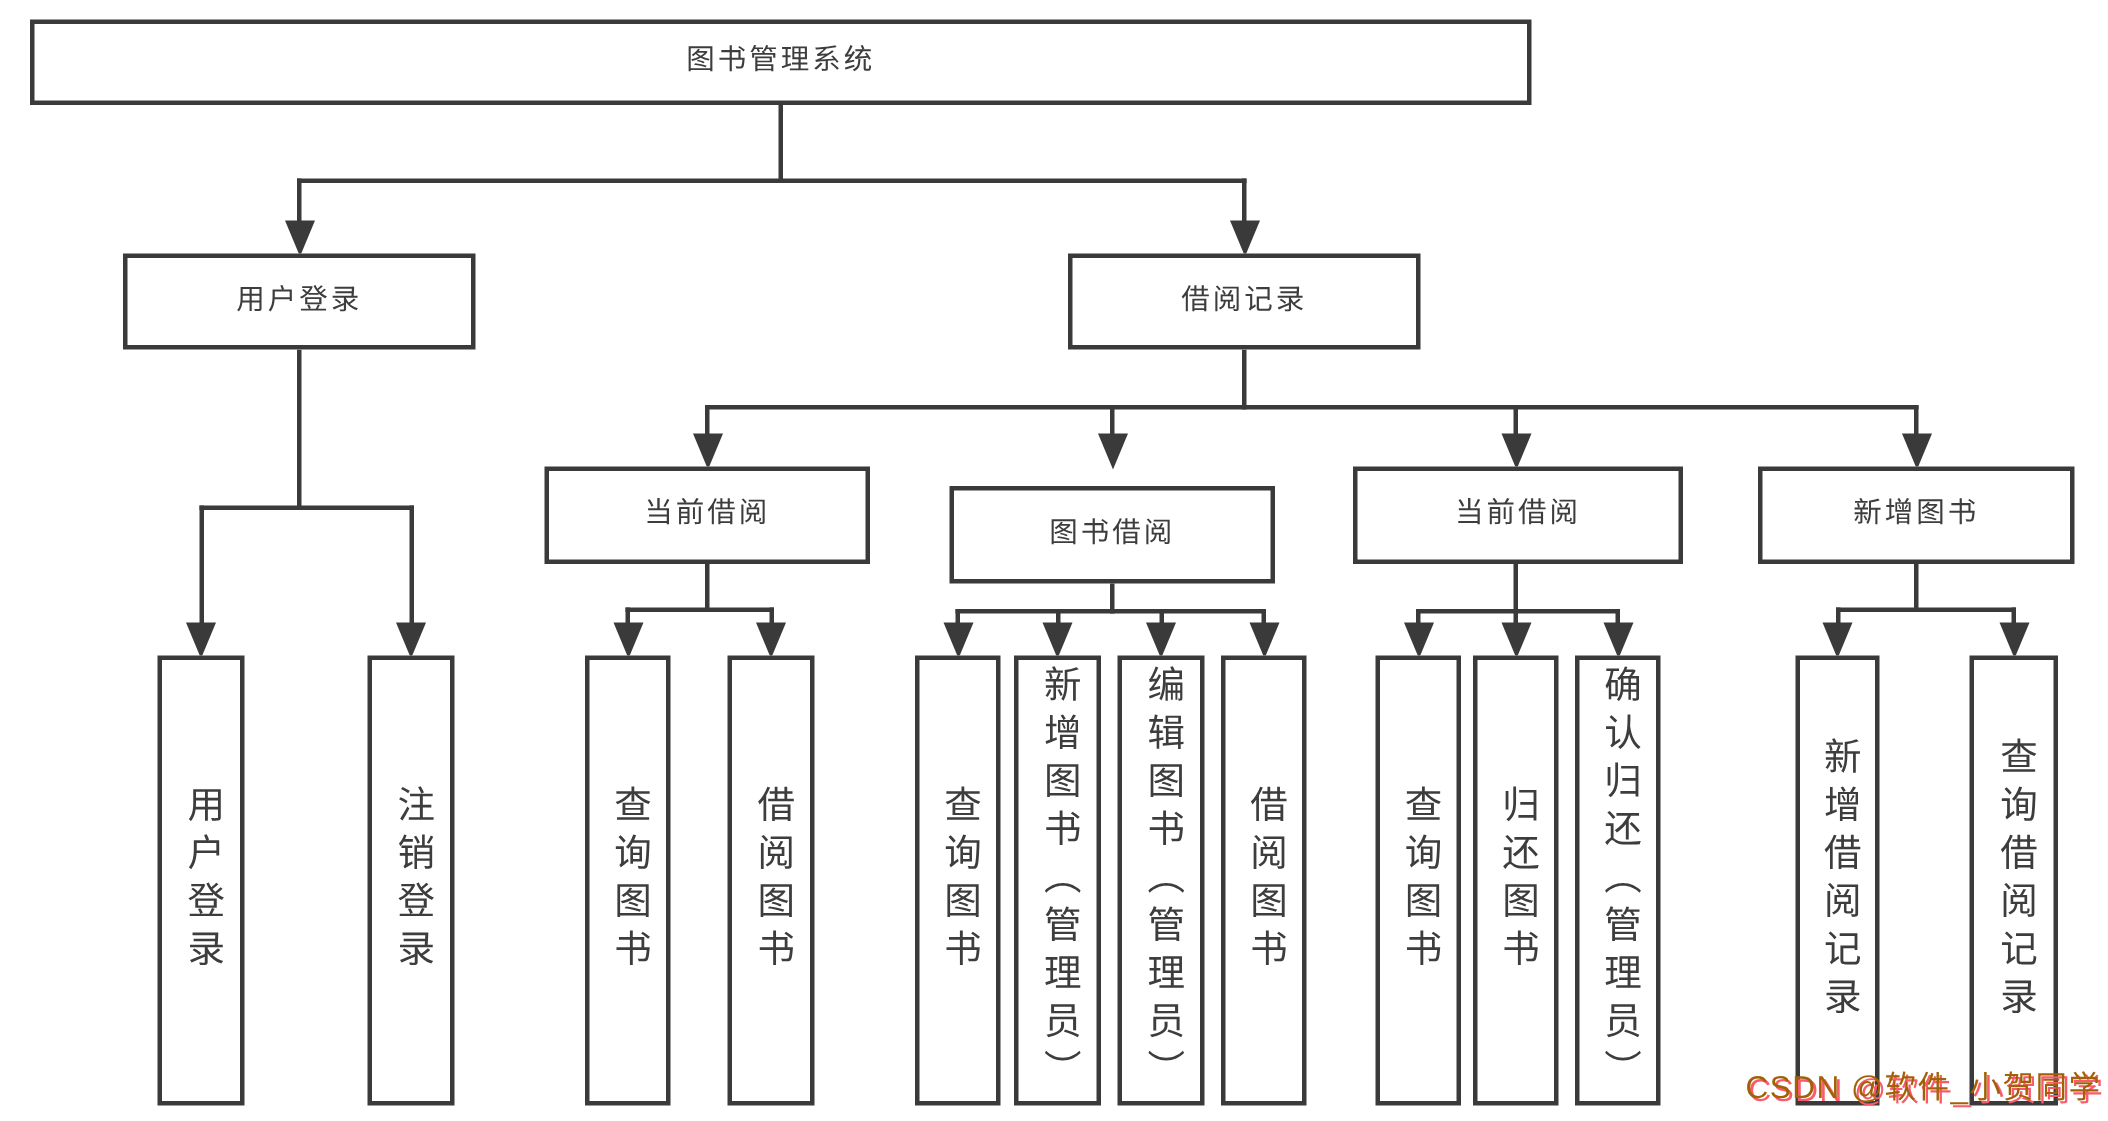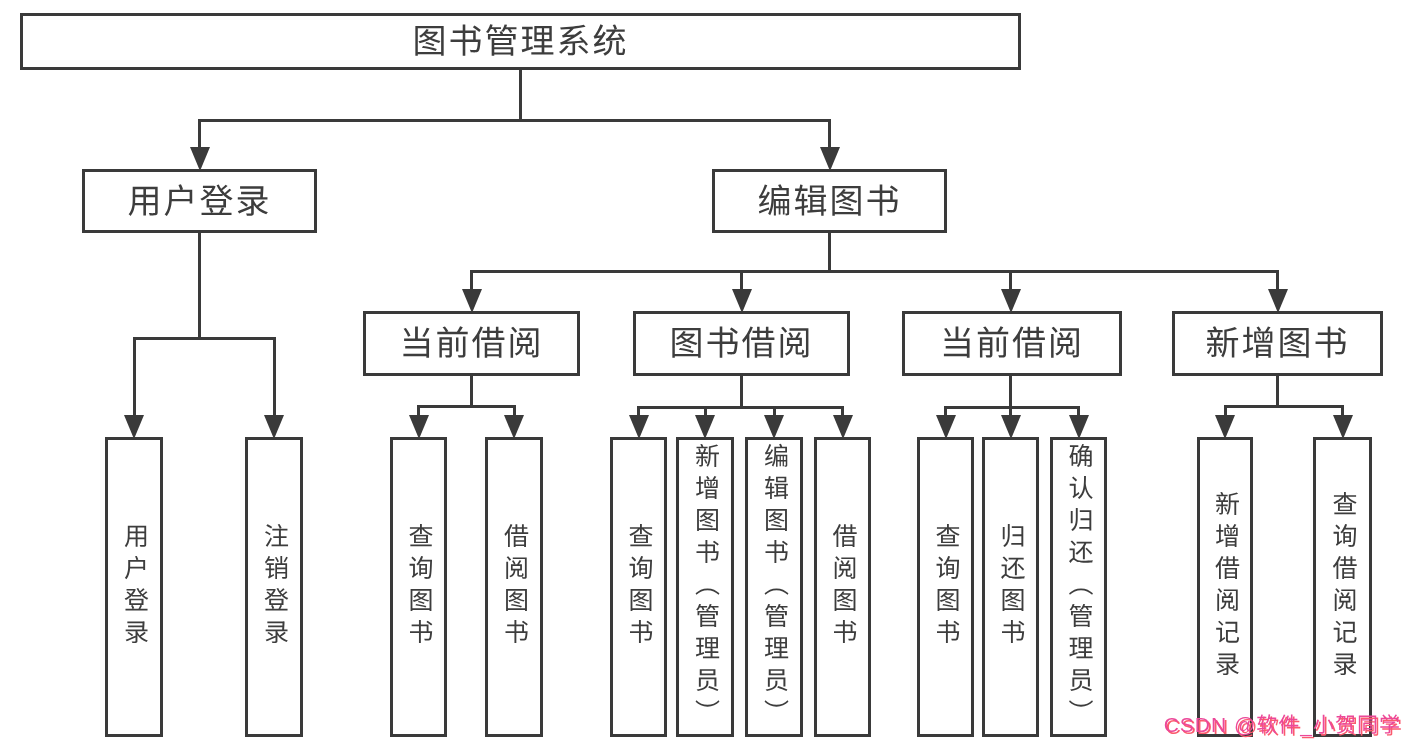--- a/index.html
+++ b/index.html
@@ -9,21 +9,21 @@
   }
   html,body{margin:0;padding:0;background:var(--bg);}
   body{width:1405px;height:747px;font-family:"Liberation Sans",sans-serif;}
   #canvas{position:relative;width:1405px;height:747px;background:var(--bg);overflow:hidden;}
   .node{
     position:absolute;box-sizing:border-box;border:3px solid var(--line);
     background:#fff;display:flex;align-items:center;justify-content:center;
     color:var(--text);
   }
   .node .label{
-    font-size:34px;letter-spacing:2px;white-space:nowrap;line-height:1.2;
+    font-size:19px;letter-spacing:2px;white-space:nowrap;line-height:1.2;
   }
   .node.v .label{
     writing-mode:vertical-rl;text-orientation:mixed;
     font-size:25px;letter-spacing:7px;line-height:1;white-space:normal;
   }
   .seg{position:absolute;background:var(--line);}
   .arrow{
     position:absolute;width:0;height:0;
     border-left:10px solid transparent;border-right:10px solid transparent;
     border-top:24px solid var(--line);
@@ -94,26 +94,26 @@
       <div class="arrow" style="left: 1332.5px; top: 415px;"></div>
     </div>
   <div id="nodes">
       <div class="node" style="left: 20px; top: 13px; width: 1001px; height: 57px;">
         <span class="label">图书管理系统</span>
       </div>
       <div class="node" style="left: 82px; top: 169px; width: 235px; height: 64px;">
         <span class="label">用户登录</span>
       </div>
       <div class="node" style="left: 712px; top: 169px; width: 235px; height: 64px;">
-        <span class="label">编辑图书</span>
+        <span class="label">借阅记录</span>
       </div>
       <div class="node" style="left: 363px; top: 311px; width: 217px; height: 65px;">
         <span class="label">当前借阅</span>
       </div>
-      <div class="node" style="left: 633px; top: 311px; width: 217px; height: 65px;">
+      <div class="node" style="left: 633px; top: 324px; width: 217px; height: 65px;">
         <span class="label">图书借阅</span>
       </div>
       <div class="node" style="left: 902px; top: 311px; width: 220px; height: 65px;">
         <span class="label">当前借阅</span>
       </div>
       <div class="node" style="left: 1172px; top: 311px; width: 211px; height: 65px;">
         <span class="label">新增图书</span>
       </div>
       <div class="node v" style="left: 105px; top: 437px; width: 58px; height: 300px;">
         <span class="label">用户登录</span>
@@ -148,14 +148,14 @@
       <div class="node v" style="left: 1050px; top: 437px; width: 57px; height: 300px;">
         <span class="label">确认归还（管理员）</span>
       </div>
       <div class="node v" style="left: 1197px; top: 437px; width: 56px; height: 300px;">
         <span class="label">新增借阅记录</span>
       </div>
       <div class="node v" style="left: 1313px; top: 437px; width: 59px; height: 300px;">
         <span class="label">查询借阅记录</span>
       </div>
     </div>
-  <div id="watermark" style="color: #ec4899; text-shadow: rgb(251, 90, 109) 2px 2px 0px;">CSDN @软件_小贺同学</div>
+  <div id="watermark" style="color: #a16207; text-shadow: rgb(251, 90, 109) 2px 2px 0px;">CSDN @软件_小贺同学</div>
 </div>
 
 </body></html>

